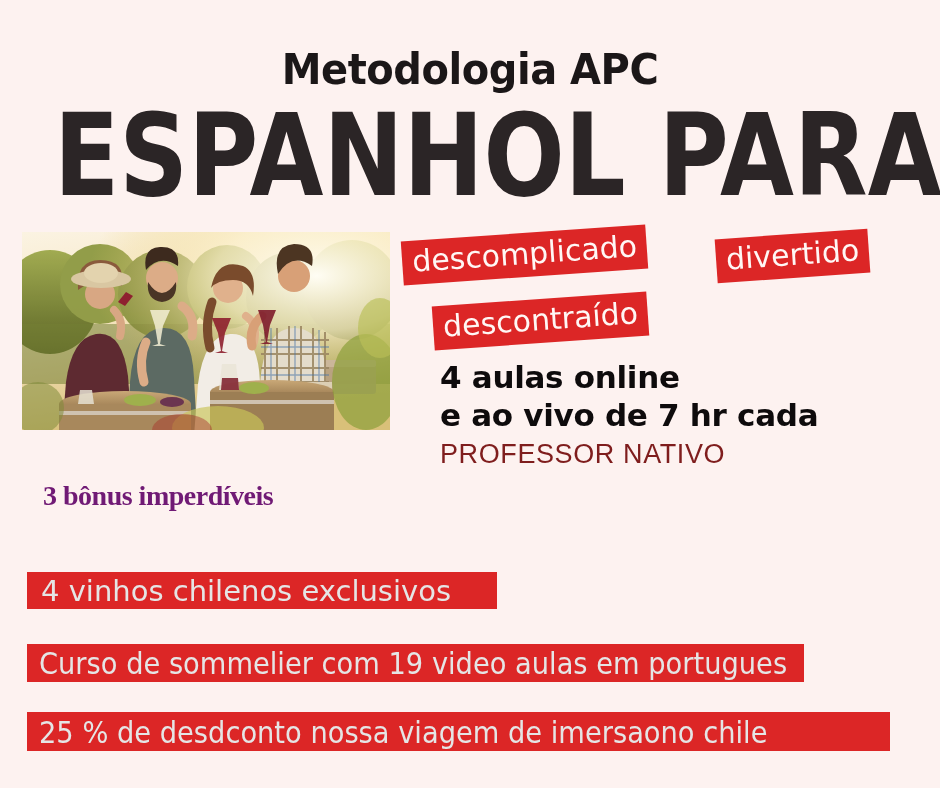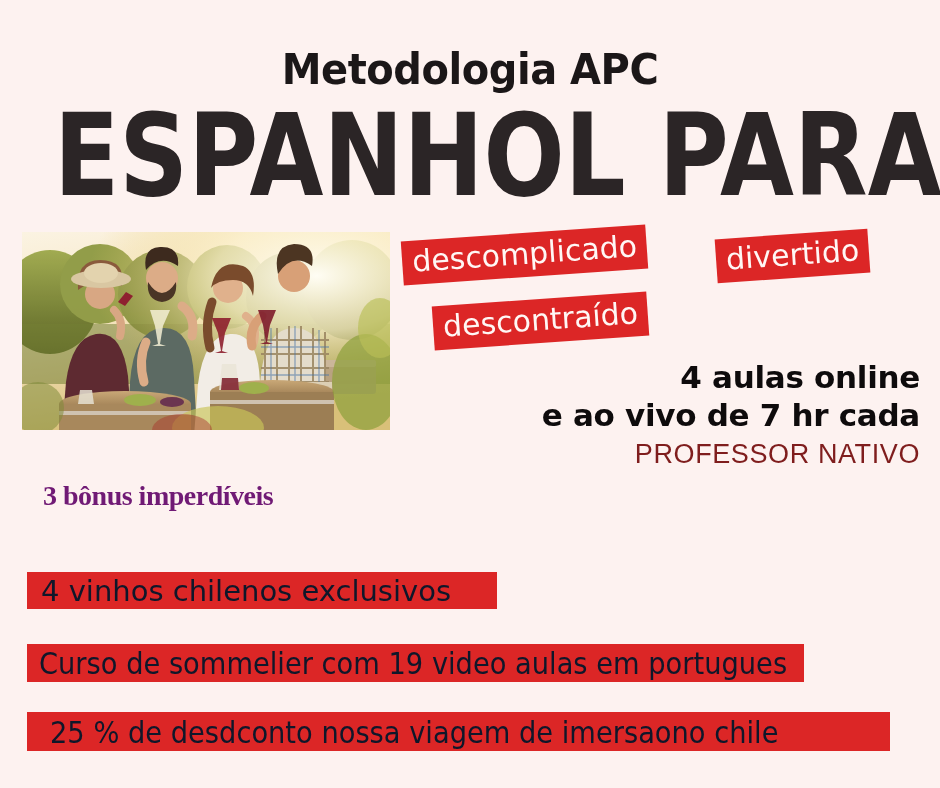--- a/index.html
+++ b/index.html
@@ -81,21 +81,21 @@
   .tag-1 { left: 402px; top: 233px; transform: rotate(-4deg); }
   .tag-2 { left: 716px; top: 234px; transform: rotate(-4deg); }
   .tag-3 { left: 433px; top: 299px; transform: rotate(-4deg); }
 
   
   .detail {
     position: absolute;
     left: 440px;
     top: 358px;
     width: 480px;
-    text-align: right;
+    text-align: left;
     color: #0E0B0C;
   }
   .detail-line {
     font-family: "DejaVu Sans", sans-serif;
     font-weight: bold;
     font-size: 31px;
     line-height: 38px;
     letter-spacing: -0.3px;
   }
   .detail-sub {
@@ -119,21 +119,21 @@
     line-height: 46px;
     letter-spacing: -0.5px;
     color: #701a75;
   }
 
   
   .bar {
     position: absolute;
     left: 27px;
     background: #DC2626;
-    color: #0f172a;
+    color: #e5e5e5;
     display: flex;
     align-items: center;
     white-space: nowrap;
     box-sizing: border-box;
     font-family: "DejaVu Sans", sans-serif;
   }
   .bar-1 {
     top: 572px;
     width: 470px;
     height: 37px;
@@ -145,21 +145,21 @@
     width: 777px;
     height: 38px;
     font-size: 31px;
     padding-left: 12px;
   }
   .bar-3 {
     top: 712px;
     width: 863px;
     height: 39px;
     font-size: 31px;
-    padding-left: 23px;
+    padding-left: 12px;
   }
   .bar-2 .bar-text, .bar-3 .bar-text {
     display: inline-block;
     transform: scaleX(0.88);
     transform-origin: left center;
   }
 </style>
 </head>
 <body>
 

